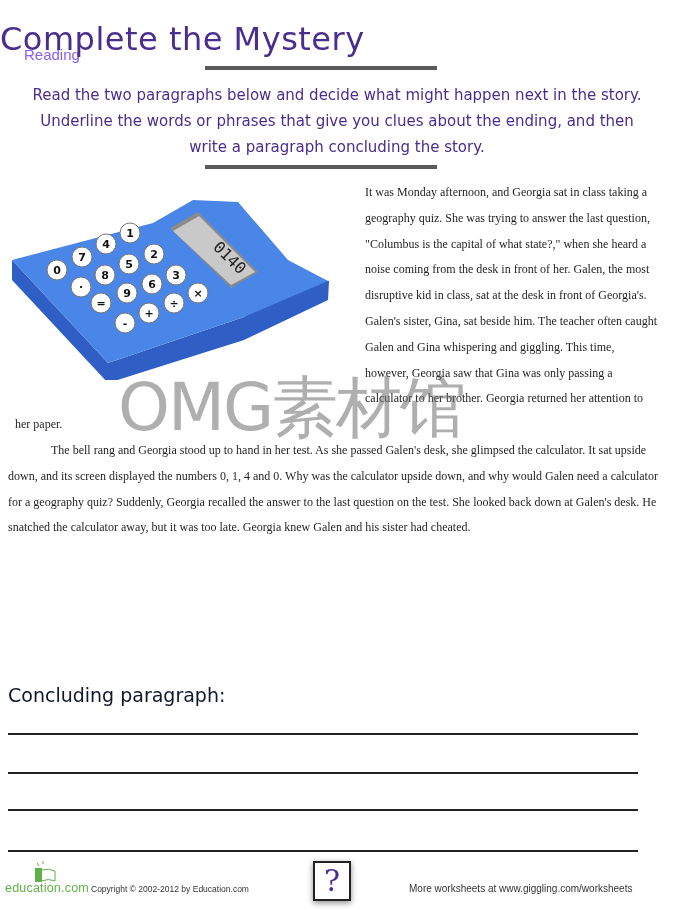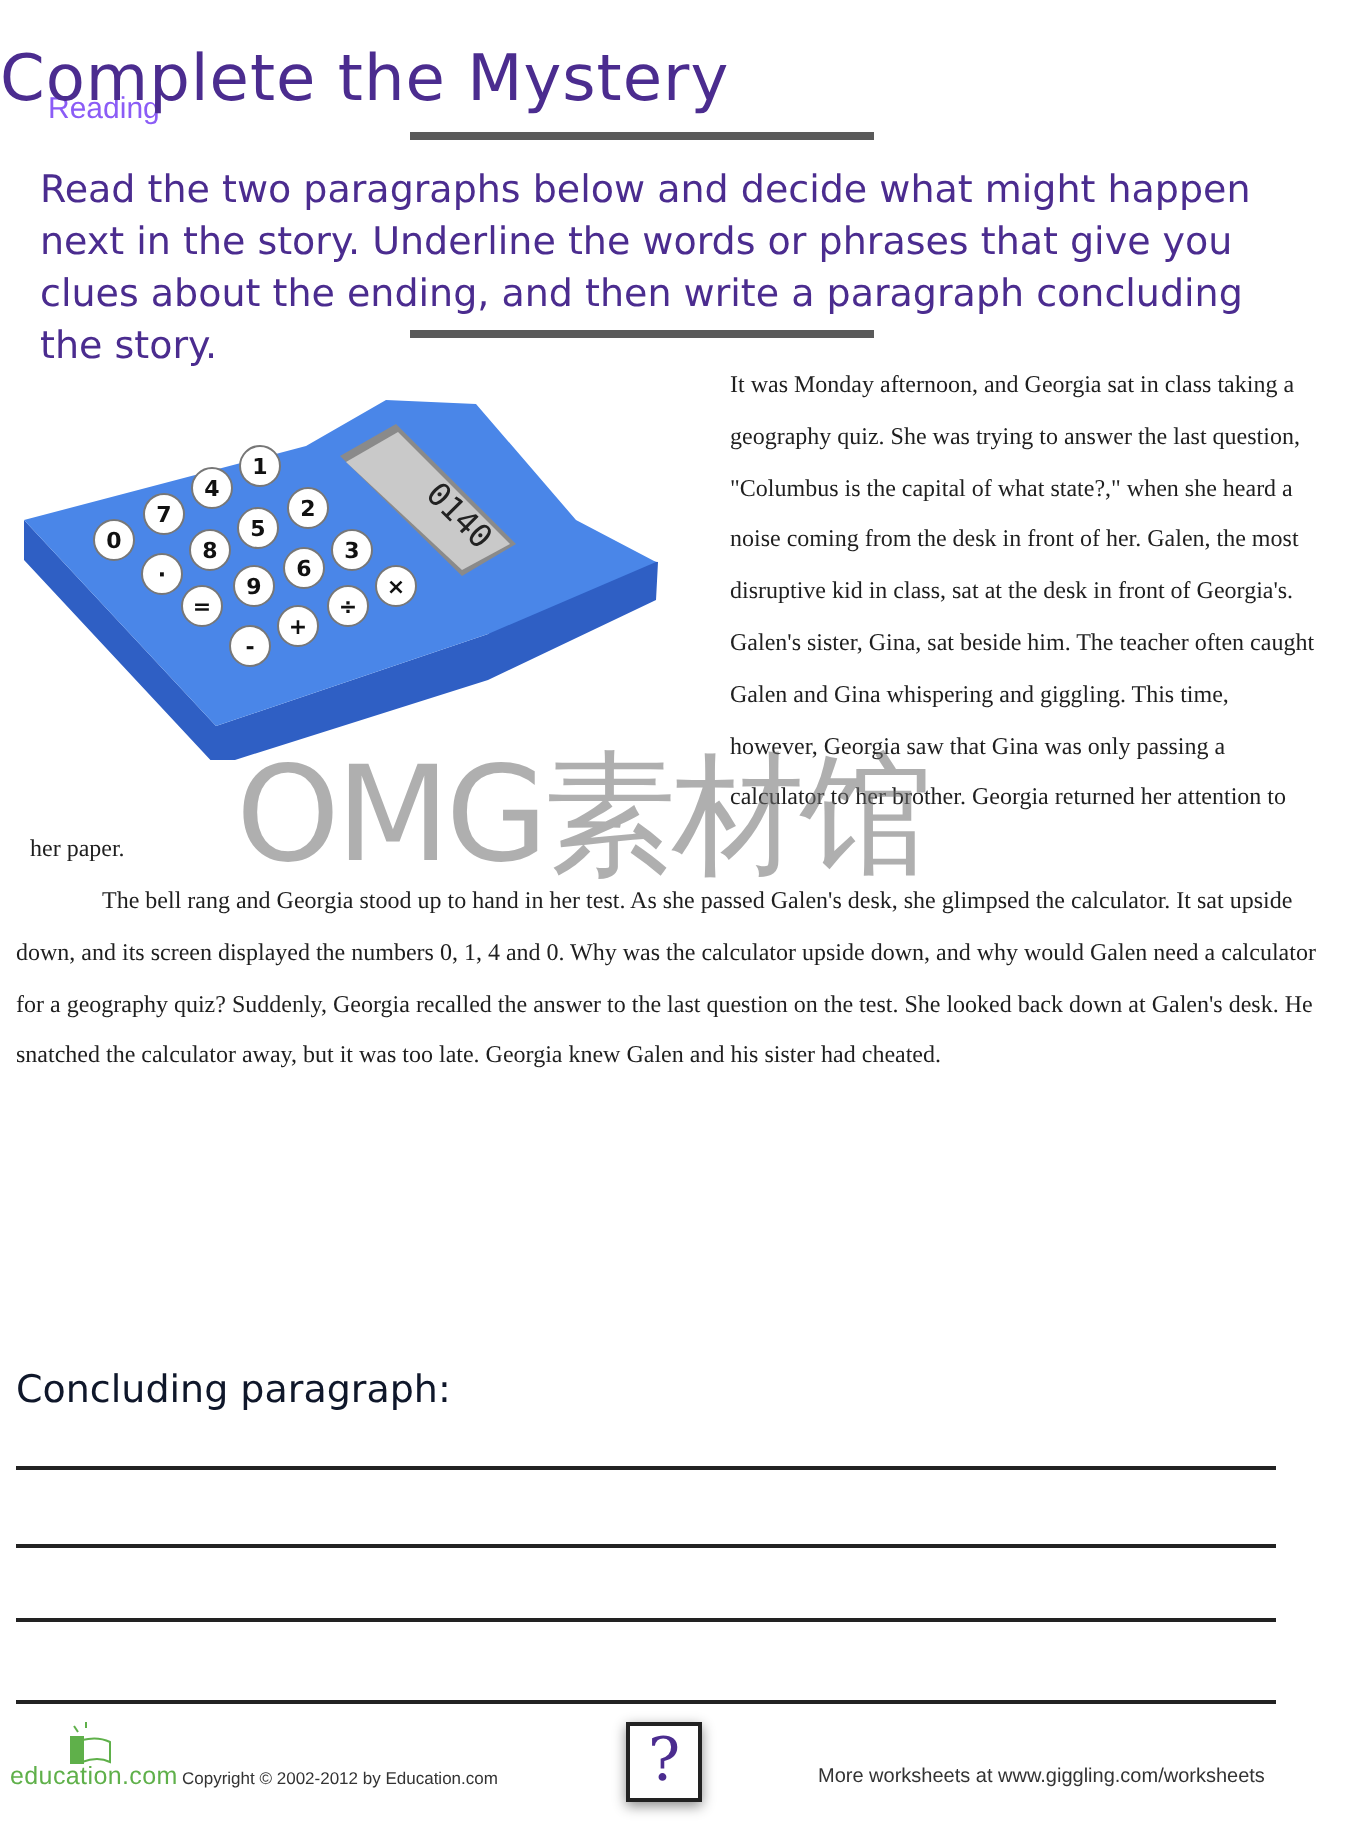--- a/index.html
+++ b/index.html
@@ -3,22 +3,22 @@
 <meta charset="utf-8">
 <style>
   html, body { margin: 0; padding: 0; background: #ffffff; }
   body { width: 674px; height: 911px; position: relative; overflow: hidden;
          font-family: "DejaVu Sans", sans-serif; color: #222; }
   .subject { position: absolute; left: 24px; top: 46px; font-family: "Liberation Sans", sans-serif;
              font-size: 15px; color: #8b5cf6; }
   .title { position: absolute; left: 0; width: 674px; top: 20px; text-align: left;
            font-family: "DejaVu Sans", sans-serif; font-size: 32px; color: #4b2c8f; letter-spacing: 0.5px; }
   .title-rule { position: absolute; left: 205px; width: 232px; top: 66px; height: 4px; background: #5a5a5a; }
-  .instructions { position: absolute; left: 20px; width: 634px; top: 82px; 
-                  font-family: "DejaVu Sans", sans-serif; font-size: 19px; line-height: 26px; color: #4b2c8f; }
+  .instructions { position: absolute; left: 20px; width: 634px; top: 82px; text-align: center;
+                  font-family: "DejaVu Sans", sans-serif; font-size: 15px; line-height: 26px; color: #4b2c8f; }
   .instr-rule { position: absolute; left: 205px; width: 232px; top: 165px; height: 4px; background: #5a5a5a; }
 
   .calc { position: absolute; left: 8px; top: 180px; width: 345px; height: 200px; }
 
   .story { position: absolute; left: 8px; top: 180px; width: 652px;
            font-family: Liberation Serif, serif; font-size: 12px; line-height: 25.8px; color: #1f1f1f; }
   .story p { margin: 0; }
   .float-spacer { float: left; width: 357px; height: 207px; }
   .indent { text-indent: 43px; }
 

